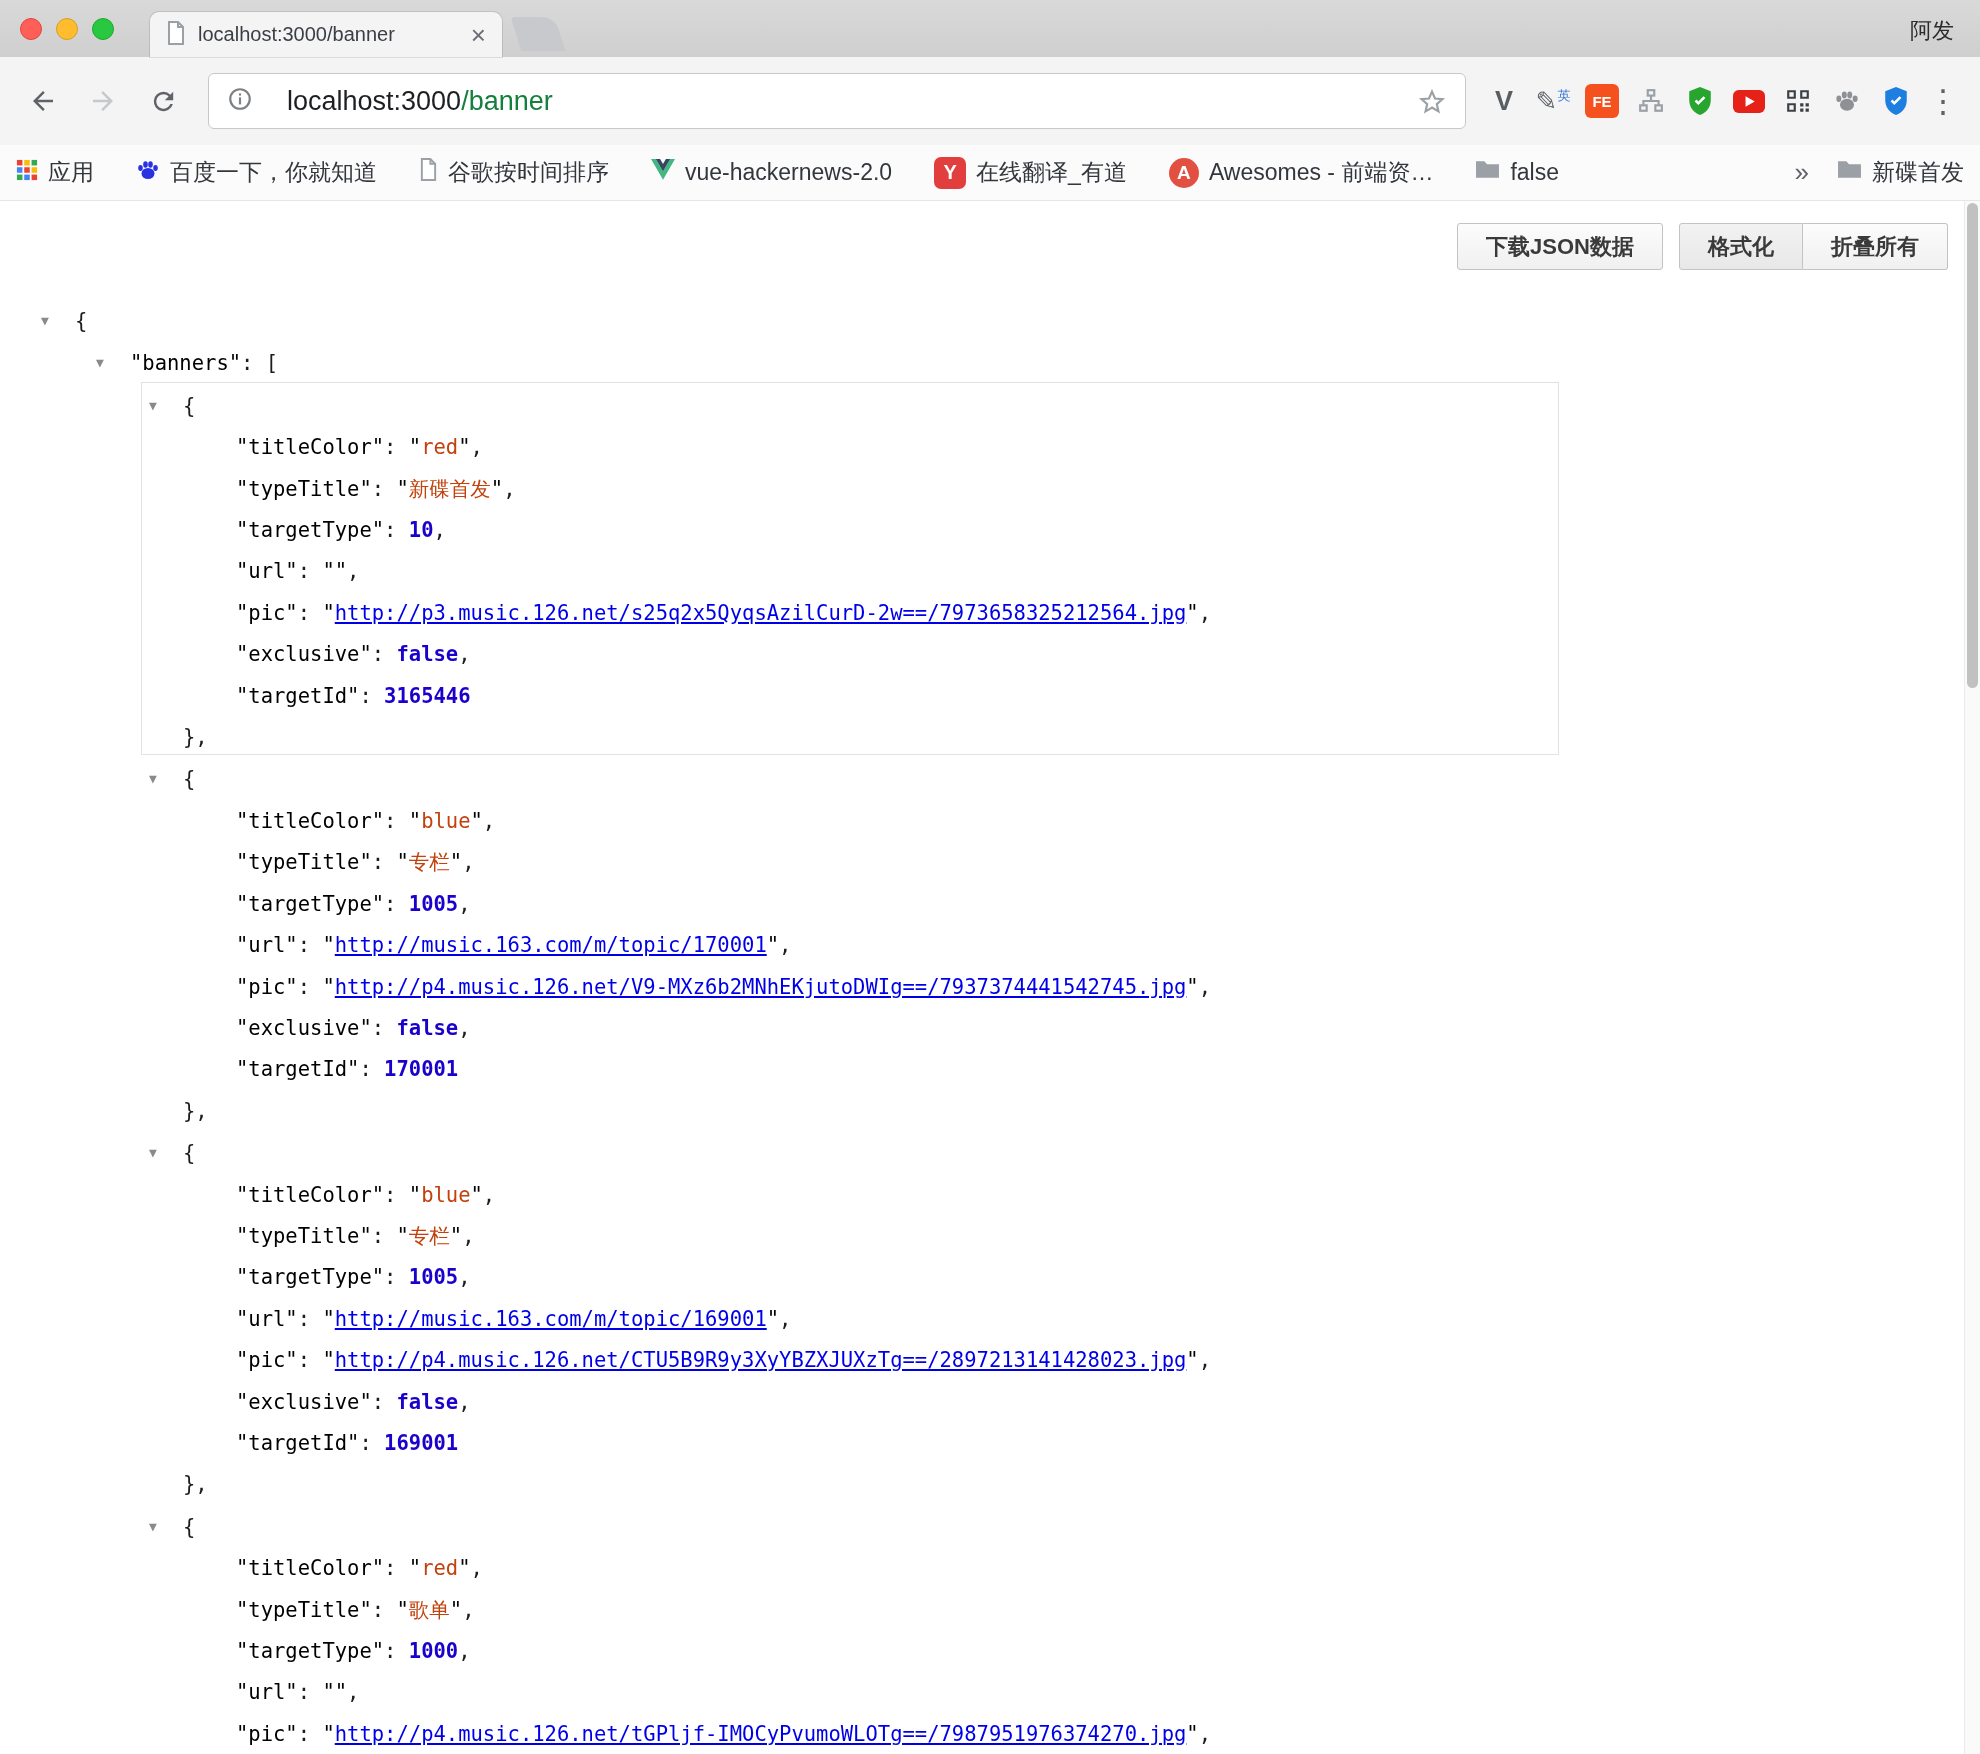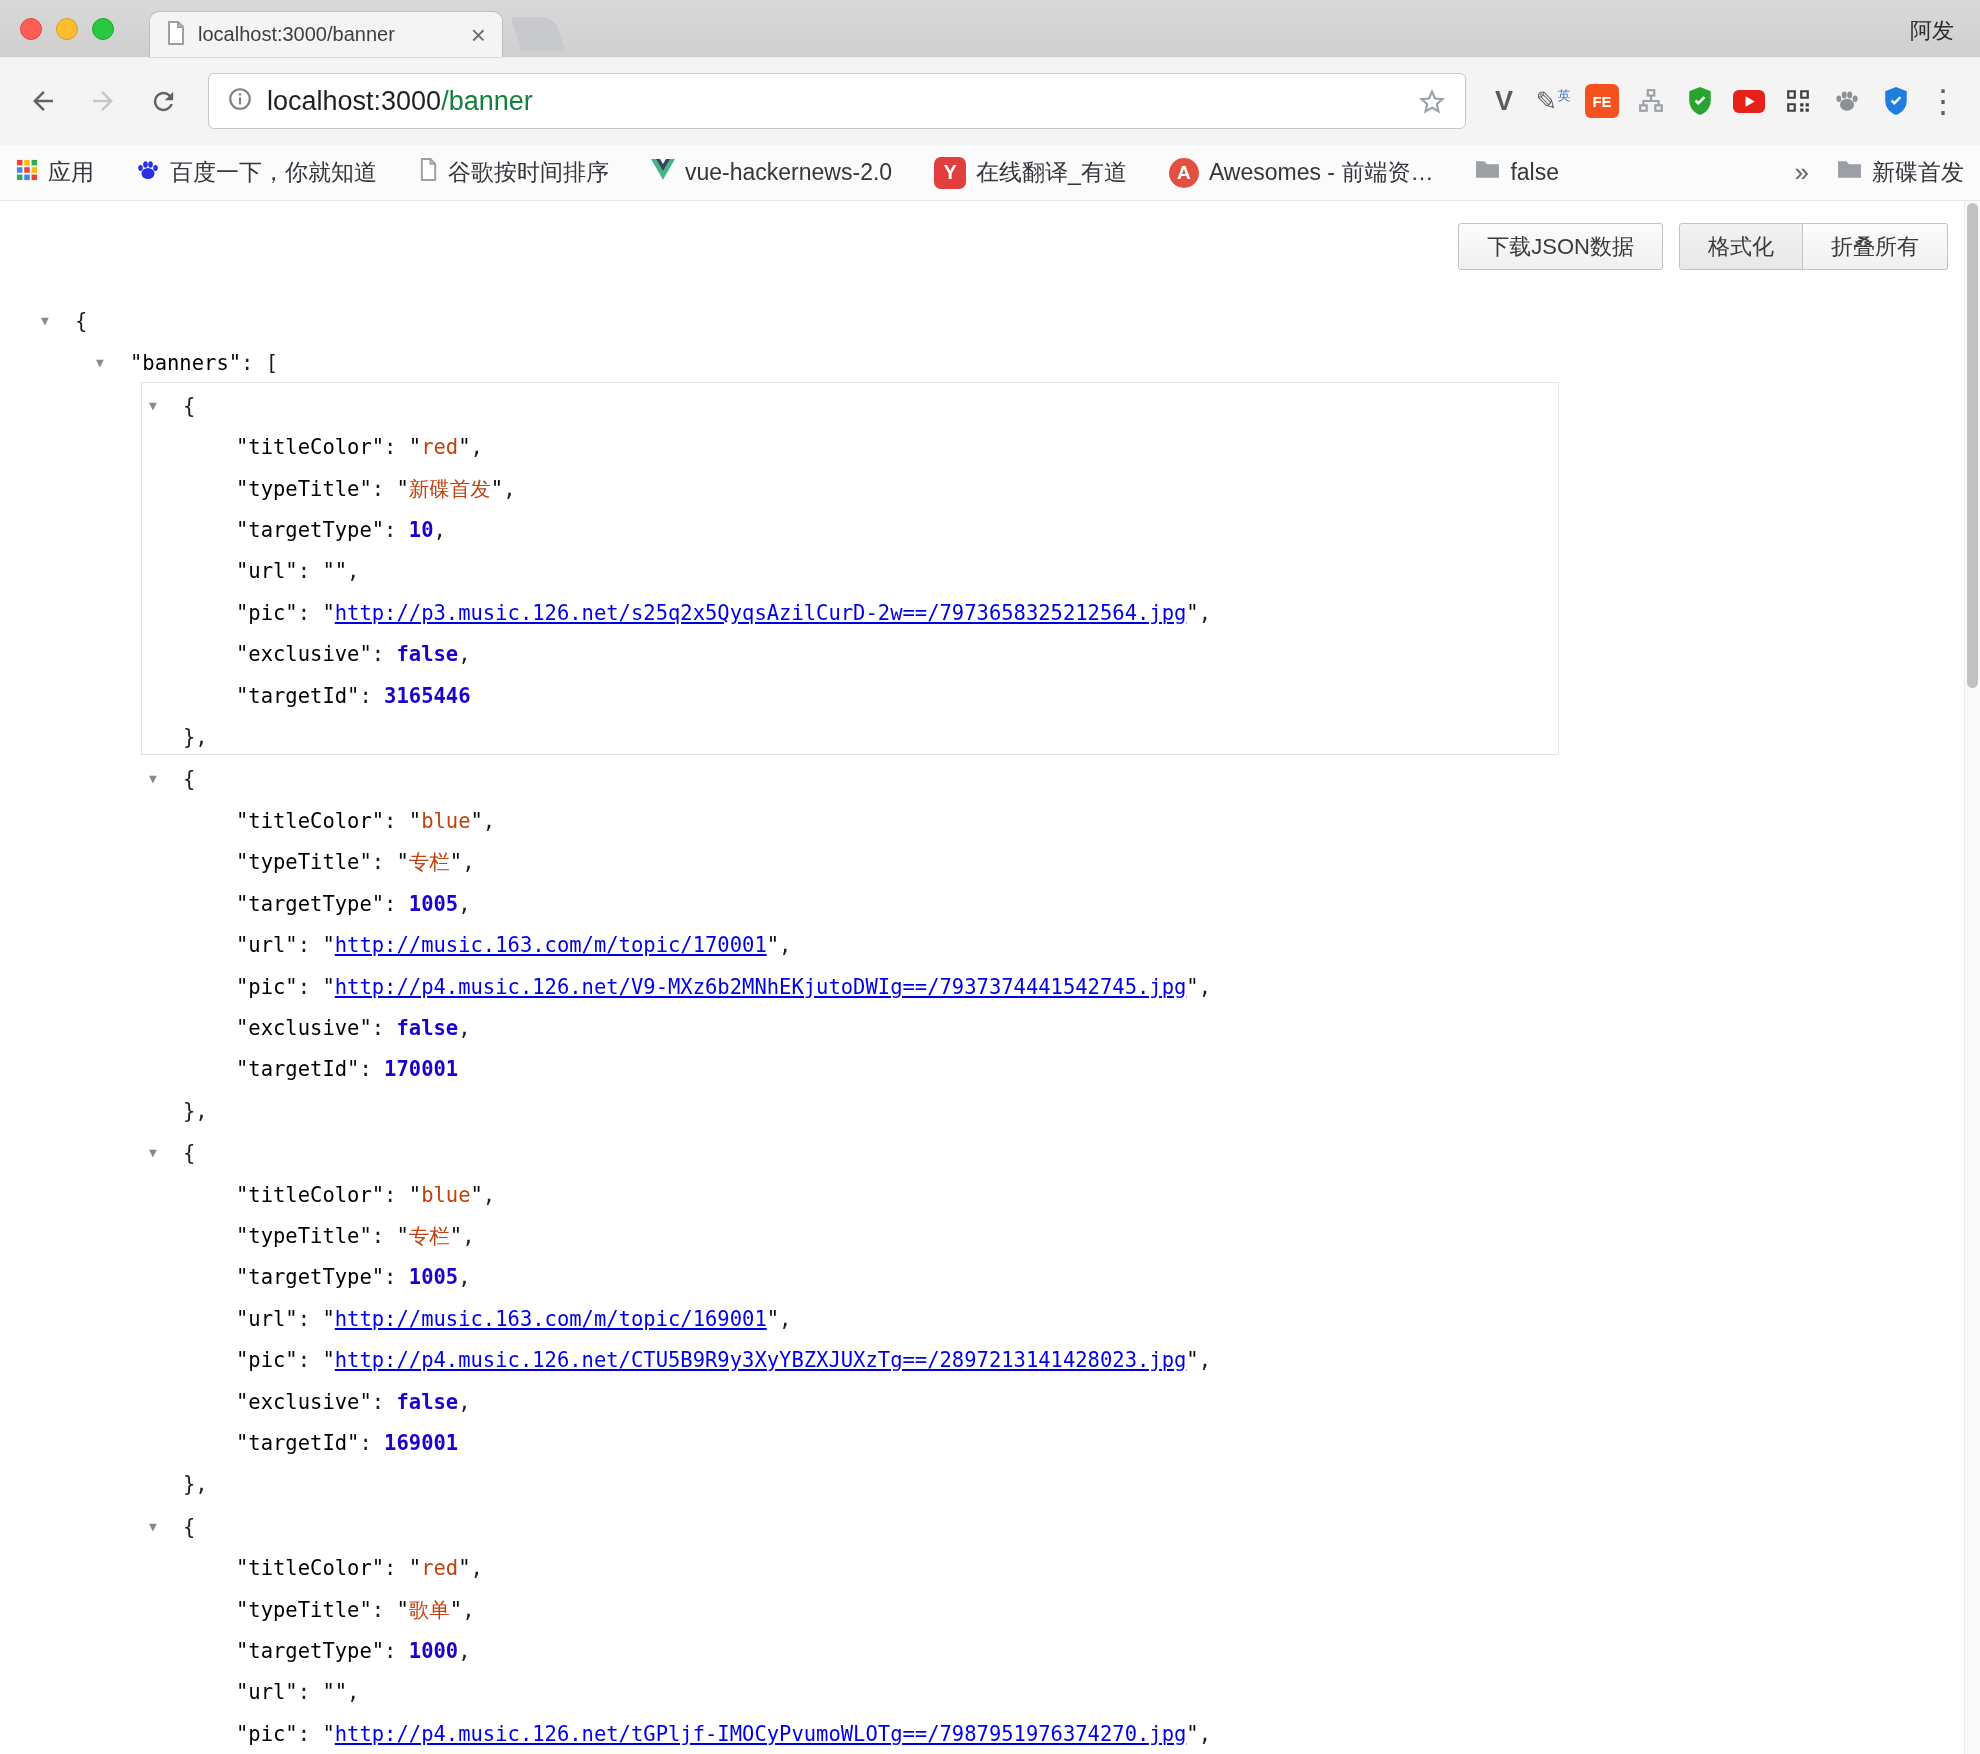--- a/index.html
+++ b/index.html
@@ -21,21 +21,21 @@
   .tab-stub { position: absolute; left: 516px; bottom: 6px; width: 44px; height: 34px;
               background: #c7c9cc; border-radius: 4px 12px 0 0; transform: skewX(18deg); }
   .profile { position: absolute; right: 26px; top: 16px; font-size: 22px; color: #2c2c2c; }
 
   
   .toolbar { height: 88px; background: #f4f4f5; display: flex; align-items: center; padding: 0 16px; gap: 6px; }
   .nav-btn { width: 54px; height: 54px; display: flex; align-items: center; justify-content: center; border-radius: 50%; flex: none; }
   .urlbar { flex: 1; height: 56px; background: #fff; border: 1px solid #c8c8c8; border-radius: 6px;
             display: flex; align-items: center; gap: 14px; padding: 0 18px; margin: 0 12px; min-width: 0; }
   .url-text { font-size: 27px; white-space: nowrap; overflow: hidden; }
-  .url-host { color: #1d1f23; }
+  .url-host { color: #1d1f23; margin-left: 20px; }
   .url-path { color: #15803d; }
   .url-star { margin-left: auto; flex: none; display: flex; }
   .extensions { display: flex; align-items: center; gap: 9px; flex: none; }
   .ext { width: 40px; height: 40px; display: flex; align-items: center; justify-content: center; border-radius: 6px; }
   .ext-v { font-size: 27px; font-weight: bold; color: #5a5e63; }
   .ext-pen { font-size: 26px; color: #5f6368; font-family: "DejaVu Sans", sans-serif; }
   .ext-pen sup { font-size: 13px; color: #3c76d2; }
   .ext-fe { width: 34px; height: 34px; border-radius: 6px; background: #f4511e; color: #fff;
             font-size: 15px; font-weight: bold; display: flex; align-items: center; justify-content: center; }
   .ext-ydao { width: 32px; height: 32px; border-radius: 7px; background: #e23e3e; color: #fff;
@@ -48,21 +48,21 @@
   .bookmarks { height: 56px; background: #fbfbfc; border-bottom: 1px solid #e6e6e6;
                display: flex; align-items: center; padding: 0 16px; gap: 42px; font-size: 23px; color: #33373c; }
   .bm { display: flex; align-items: center; gap: 10px; white-space: nowrap; }
   .bm-right { margin-left: auto; display: flex; align-items: center; gap: 28px; }
   .bm-overflow { font-size: 26px; color: #5f6368; }
 
   
   .content { position: relative; height: 1553px; background: #fff; overflow: hidden; }
   .actions { position: absolute; top: 22px; right: 32px; display: flex; gap: 16px; }
   .btn { height: 47px; border: 1px solid #c3c3c3; background: linear-gradient(#fcfcfc, #f0f0f0);
-         font-size: 22px; color: #3a3a3a; padding: 0 28px; border-radius: 3px; font-family: inherit; }
+         font-size: 22px; color: #3a3a3a; padding: 0 28px; border-radius: 3px; font-family: inherit; font-weight: bold; }
   .seg { display: flex; }
   .seg .btn:first-child { border-radius: 3px 0 0 3px; background: linear-gradient(#f2f2f2, #e8e8e8); }
   .seg .btn:last-child  { border-radius: 0 3px 3px 0; border-left: none; }
 
   
   .json-viewer { padding-top: 99px; font-family: "DejaVu Sans Mono", monospace; font-size: 20.5px; color: #1c1c1c; }
   .jline { line-height: 41.4px; white-space: pre; }
   .ind0 { padding-left: 75px; }
   .ind1 { padding-left: 130px; }
   .ind2 { padding-left: 183px; }

